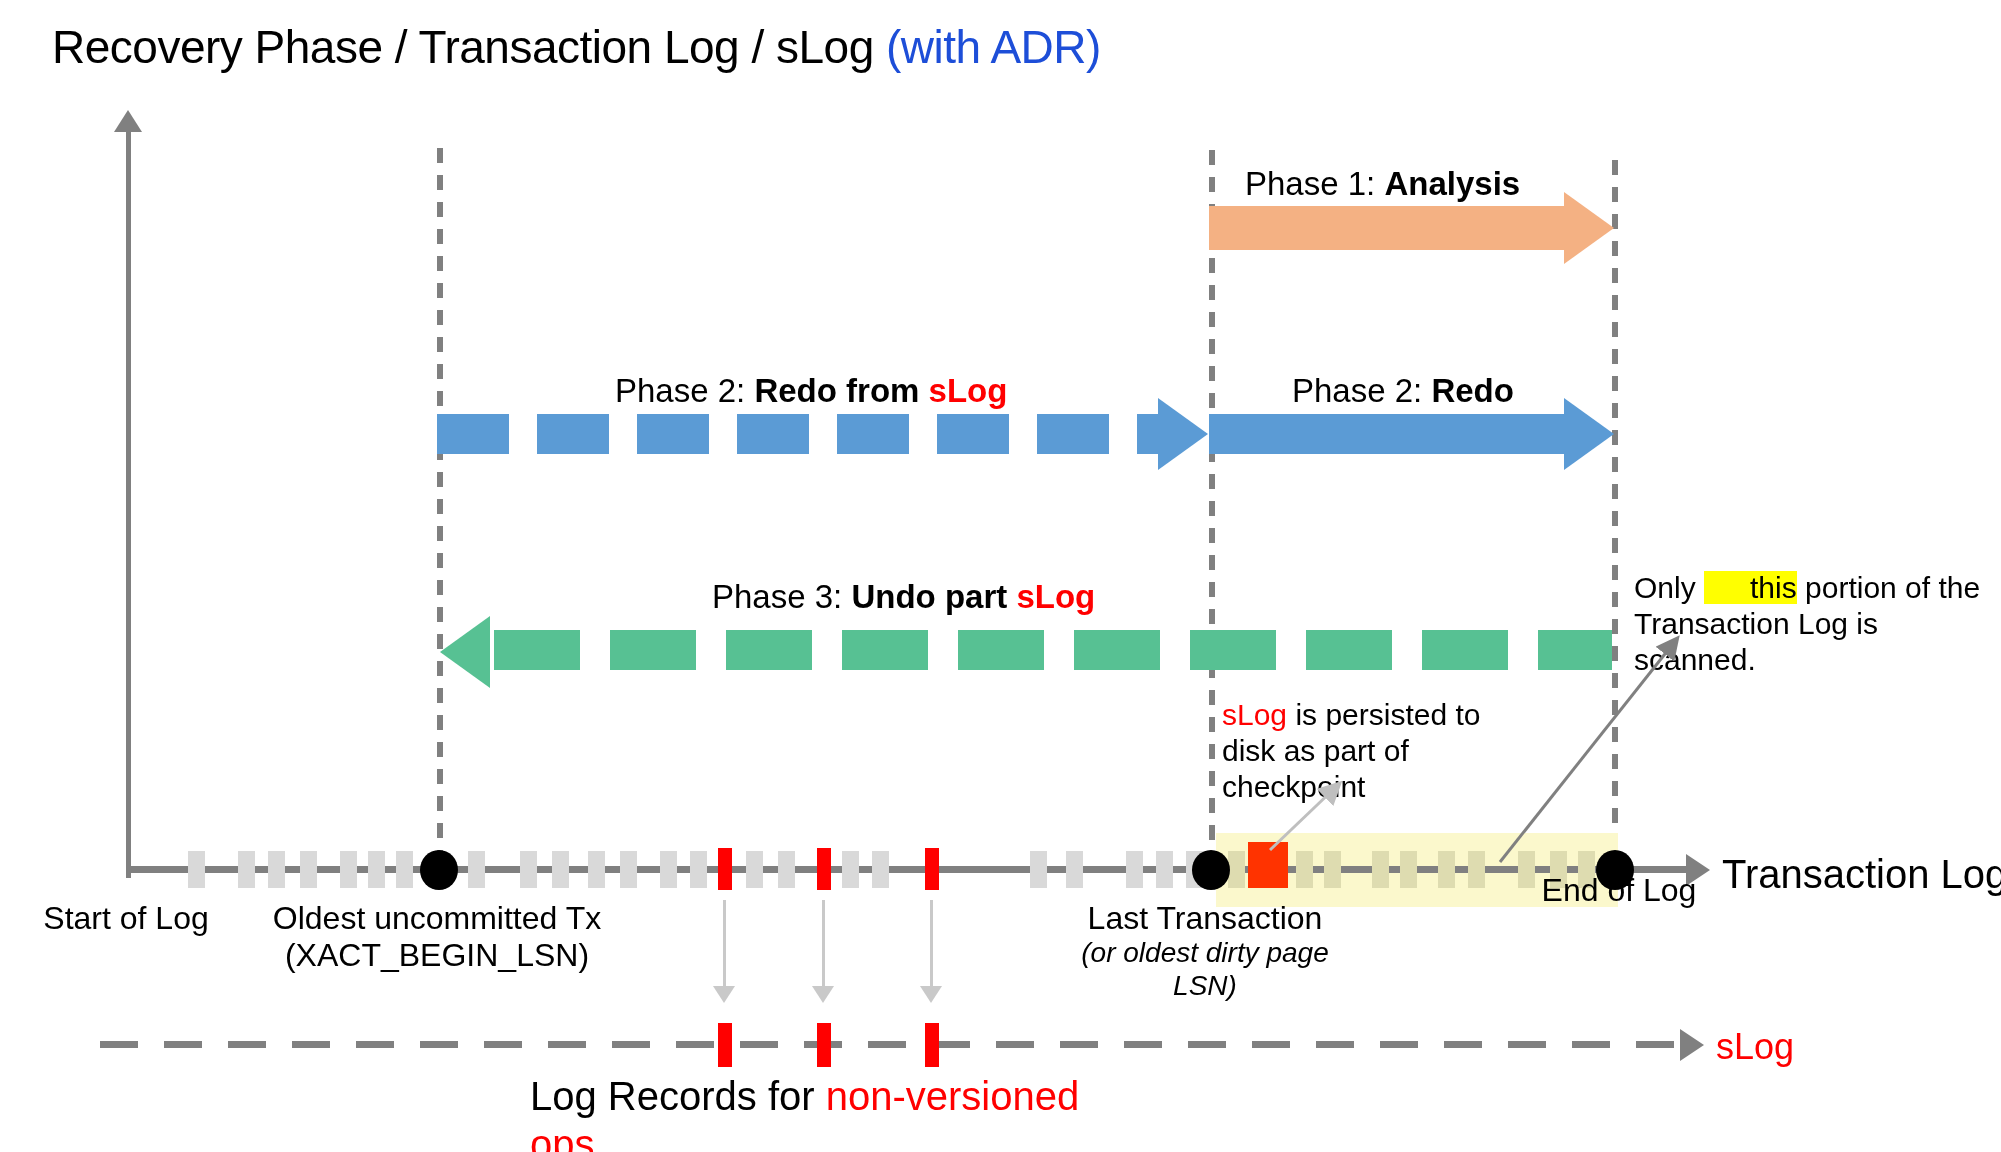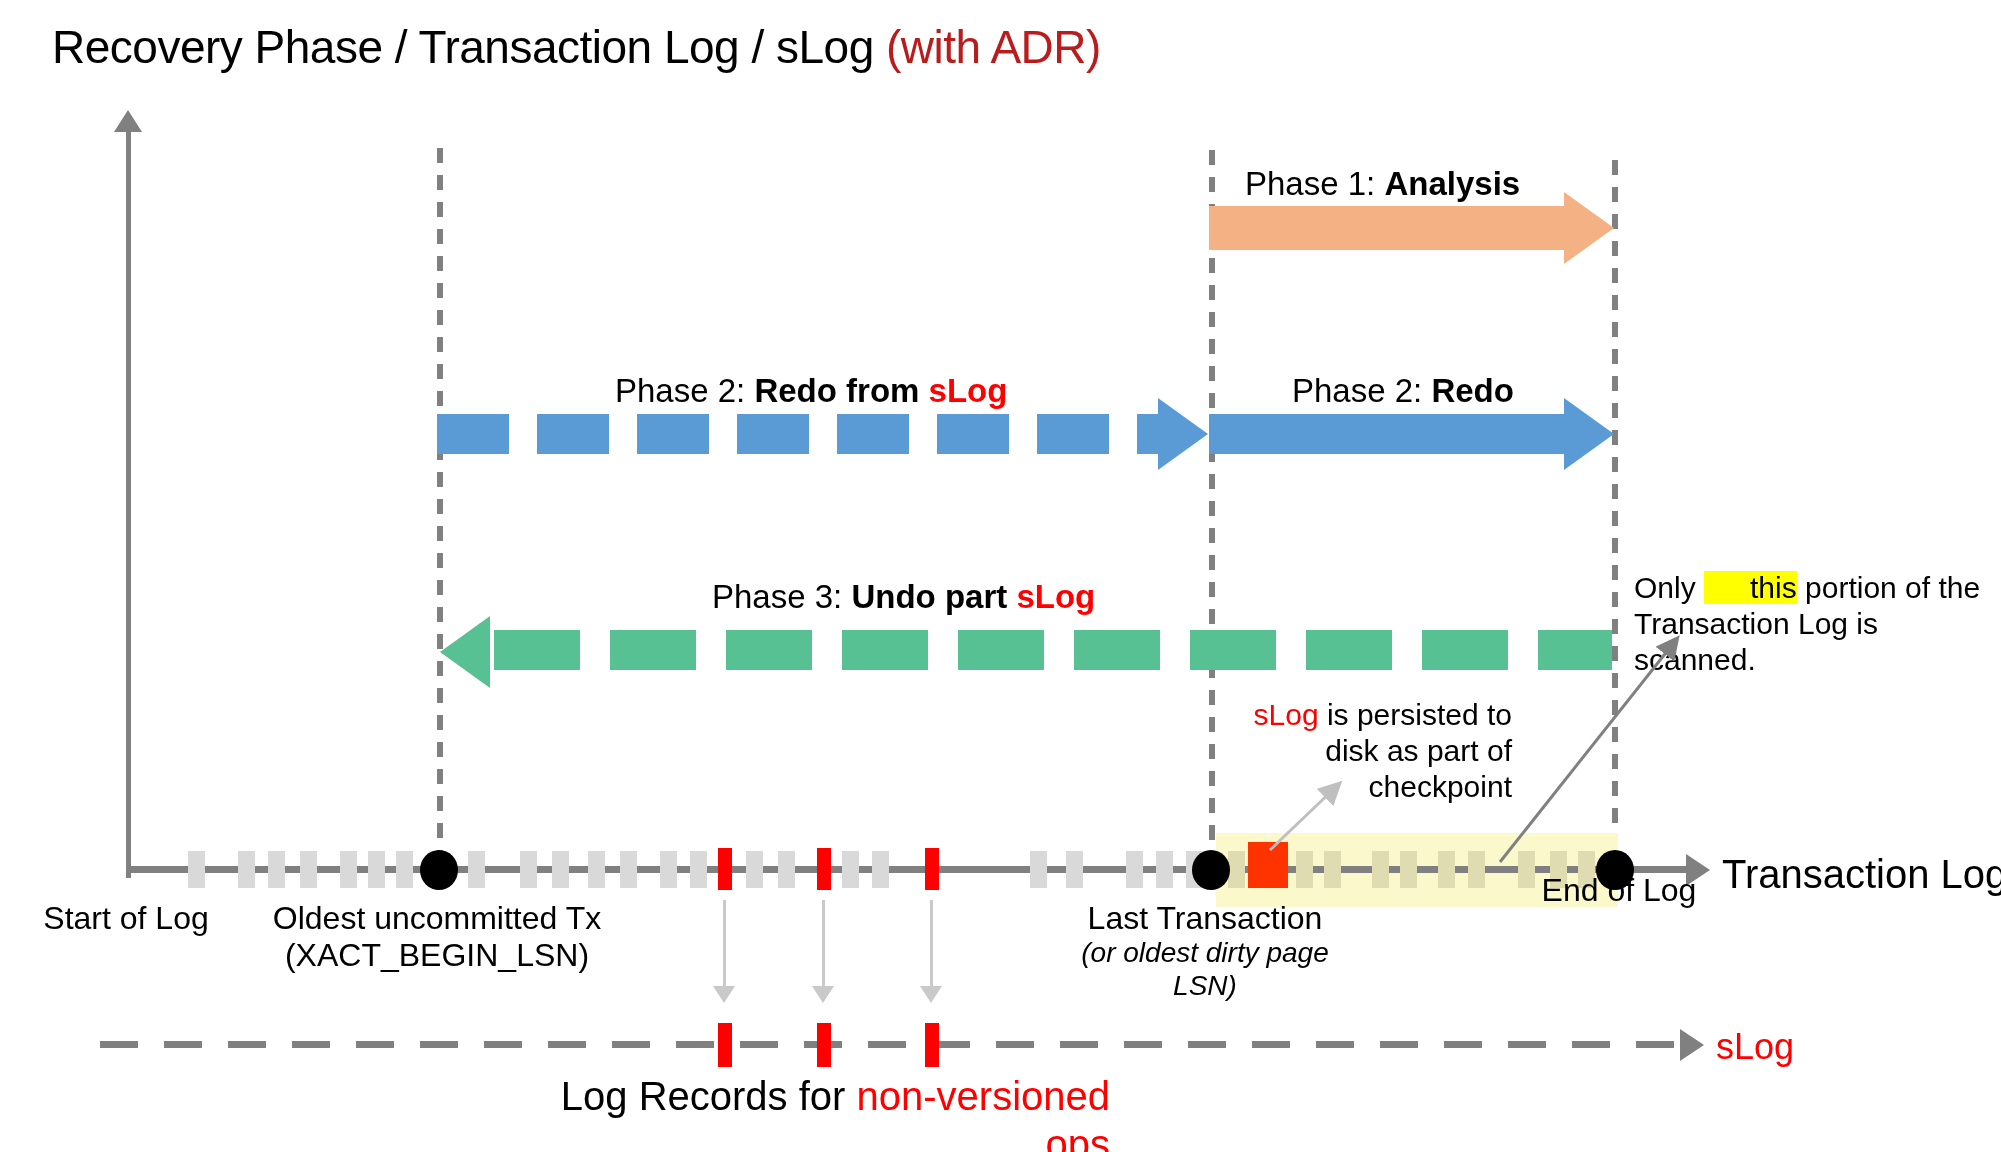--- a/index.html
+++ b/index.html
@@ -3,21 +3,21 @@
 <meta charset="utf-8">
 <style>
   html,body{margin:0;padding:0;background:#ffffff;}
   body{width:2001px;height:1152px;position:relative;overflow:hidden;
        font-family:"Liberation Sans","DejaVu Sans",sans-serif;color:#000;}
   .abs{position:absolute;}
   .nosel{white-space:nowrap;}
 
   
   #title{left:52px;top:20px;font-size:46px;letter-spacing:-0.5px;}
-  #title .adr{color:#b91c1c;}
+  #title .adr{color:#1d4ed8;}
 
   
   .vaxis{left:126px;top:122px;width:5px;height:756px;background:#808080;}
   .vaxis-head{left:114px;top:110px;width:0;height:0;
       border-left:14px solid transparent;border-right:14px solid transparent;
       border-bottom:22px solid #808080;}
 
   
   .vguide{width:6px;background:
       repeating-linear-gradient(to bottom,#808080 0px,#808080 15px,transparent 15px,transparent 27px);}
@@ -60,21 +60,21 @@
 
   
   .conn{position:absolute;width:3px;background:#C9C9C9;}
   .conn-h{position:absolute;width:0;height:0;border-left:11px solid transparent;border-right:11px solid transparent;border-top:17px solid #C9C9C9;}
 
   
   .cap{position:absolute;font-size:32px;text-align:center;line-height:1.16;}
   .cap .it{font-style:italic;font-size:28px;}
   .axis-lbl{position:absolute;font-size:32px;white-space:nowrap;}
 
-  .note{position:absolute;font-size:30px;text-align:right;line-height:1.2;}
+  .note{position:absolute;font-size:30px;text-align:left;line-height:1.2;}
   .hl{background:#FFFF00;padding-left:46px;}
 </style>
 </head>
 <body>
 
 <div class="abs nosel" id="title"><span>Recovery Phase / Transaction Log / sLog </span><span class="adr">(with ADR)</span></div>
 
 <div class="abs vaxis-head"></div>
 <div class="abs vaxis"></div>
 

